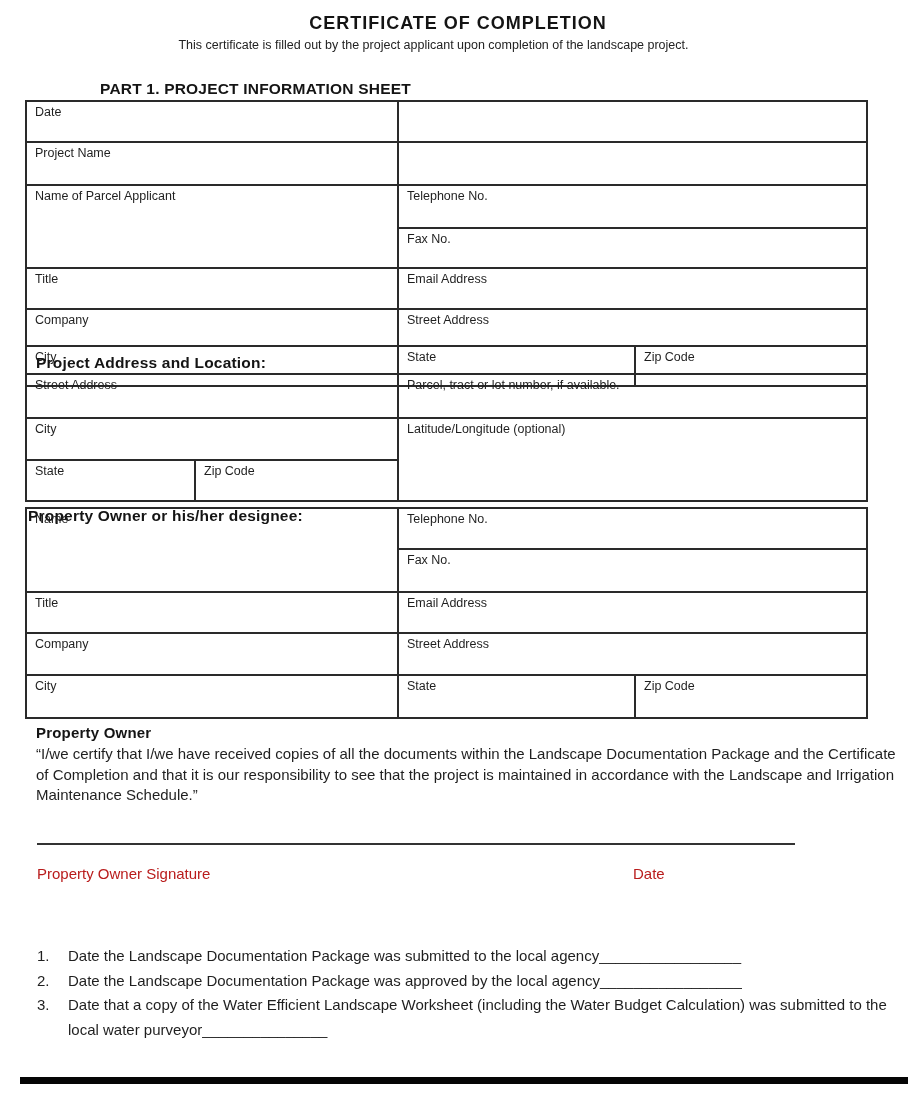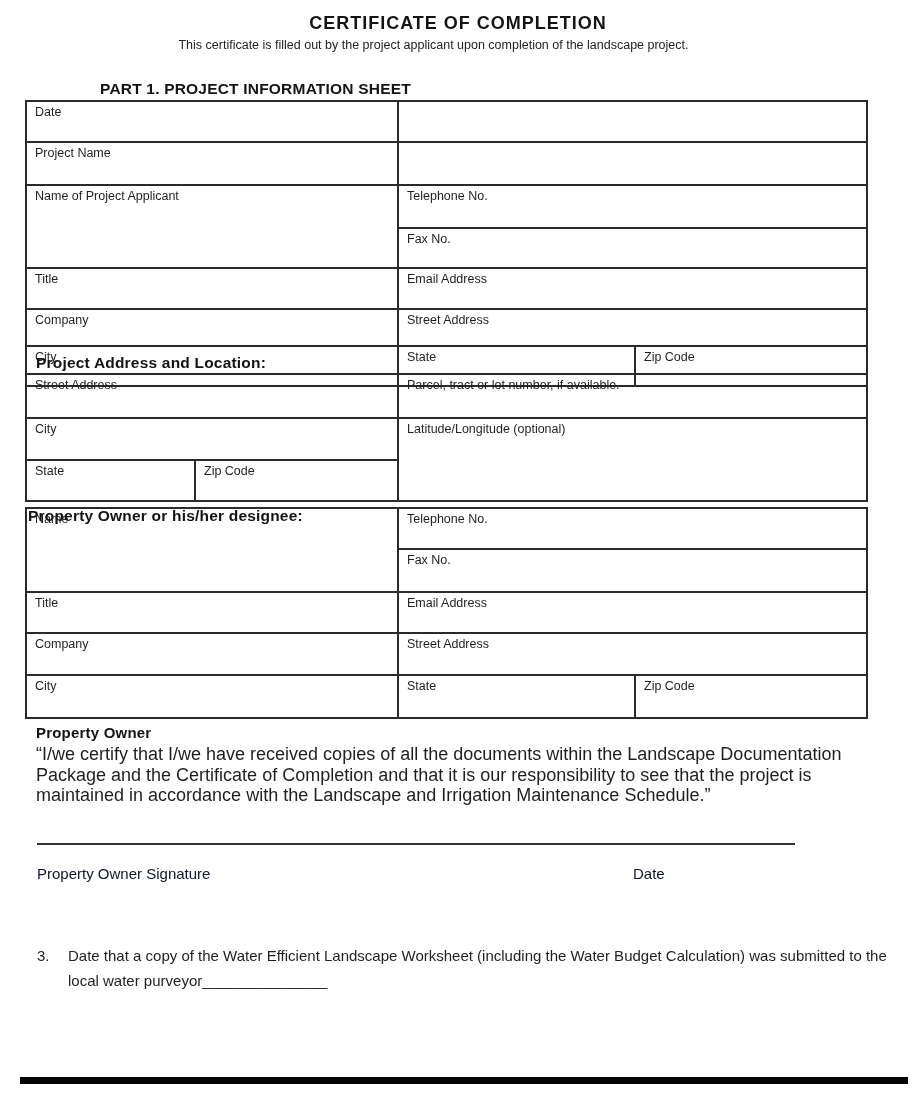--- a/index.html
+++ b/index.html
@@ -23,24 +23,24 @@
     border-collapse:collapse;table-layout:fixed;
   }
   table.form td{
     border:2px solid #2a2a2a;
     vertical-align:top;
     padding:3px 8px;
     font-size:12.5px;color:#1f1f1f;
     overflow:hidden;
   }
   .para{
-    font-size:18px;line-height:20.5px;color:#1f1f1f;
+    font-size:15px;line-height:20.5px;color:#1f1f1f;
   }
   .sig-line{border-top:2px solid #333;height:0;}
-  .sig-label{font-size:15px;color:#0f172a;white-space:nowrap;text-align:center;}
+  .sig-label{font-size:15px;color:#b91c1c;white-space:nowrap;text-align:center;}
   .q-heading{font-size:15px;font-weight:bold;color:#141414;margin:0 0 4px 0;}
   .q-item{
     font-size:15px;line-height:24.5px;color:#1f1f1f;
     padding-left:31px;text-indent:-31px;margin:0;
   }
   .q-num{display:inline-block;width:31px;text-indent:0;}
   .bottom-bar{background:#050505;}
 </style>
 </head>
 <body>
@@ -59,21 +59,21 @@
   <tbody>
       <tr>
     <td style="height:33px">Date</td>
     <td colspan="2"></td>
   </tr>
   <tr>
     <td style="height:35px">Project Name</td>
     <td colspan="2"></td>
   </tr>
   <tr>
-    <td rowspan="2">Name of Project Applicant</td>
+    <td rowspan="2">Name of Parcel Applicant</td>
     <td colspan="2" style="height:35px">Telephone No.</td>
   </tr>
   <tr>
     <td colspan="2" style="height:32px">Fax No.</td>
   </tr>
   <tr>
     <td style="height:33px">Title</td>
     <td colspan="2">Email Address</td>
   </tr>
   <tr>
@@ -145,16 +145,18 @@
   </table>
 
 <div class="abs section-heading" style="top:724px;left:36px;font-size:15px;text-align:right;">Property Owner</div>
 <div class="abs para" style="top:744px;left:36px;width:860px;">“I/we certify that I/we have received copies of all the documents within the Landscape Documentation Package and the Certificate of Completion and that it is our responsibility to see that the project is maintained in accordance with the Landscape and Irrigation Maintenance Schedule.”</div>
 
 <div class="abs sig-line" style="top:843px;left:37px;width:758px;"></div>
 <div class="abs sig-label" style="top:865px;left:37px;">Property Owner Signature</div>
 <div class="abs sig-label" style="top:865px;left:633px;">Date</div>
 
 <div class="abs" style="top:944px;left:37px;width:853px;">
+  <p class="q-item"><span class="q-num">1.</span><span>Date the Landscape Documentation Package was submitted to the local agency</span><span>_________________</span></p>
+  <p class="q-item"><span class="q-num">2.</span><span>Date the Landscape Documentation Package was approved by the local agency</span><span>_________________</span></p>
   <p class="q-item"><span class="q-num">3.</span><span>Date that a copy of the Water Efficient Landscape Worksheet (including the Water Budget Calculation) was submitted to the local water purveyor</span><span>_______________</span></p>
 </div>
 
 <div class="abs bottom-bar" style="top:1077px;left:20px;width:888px;height:7px;"></div>
 
 </body></html>

